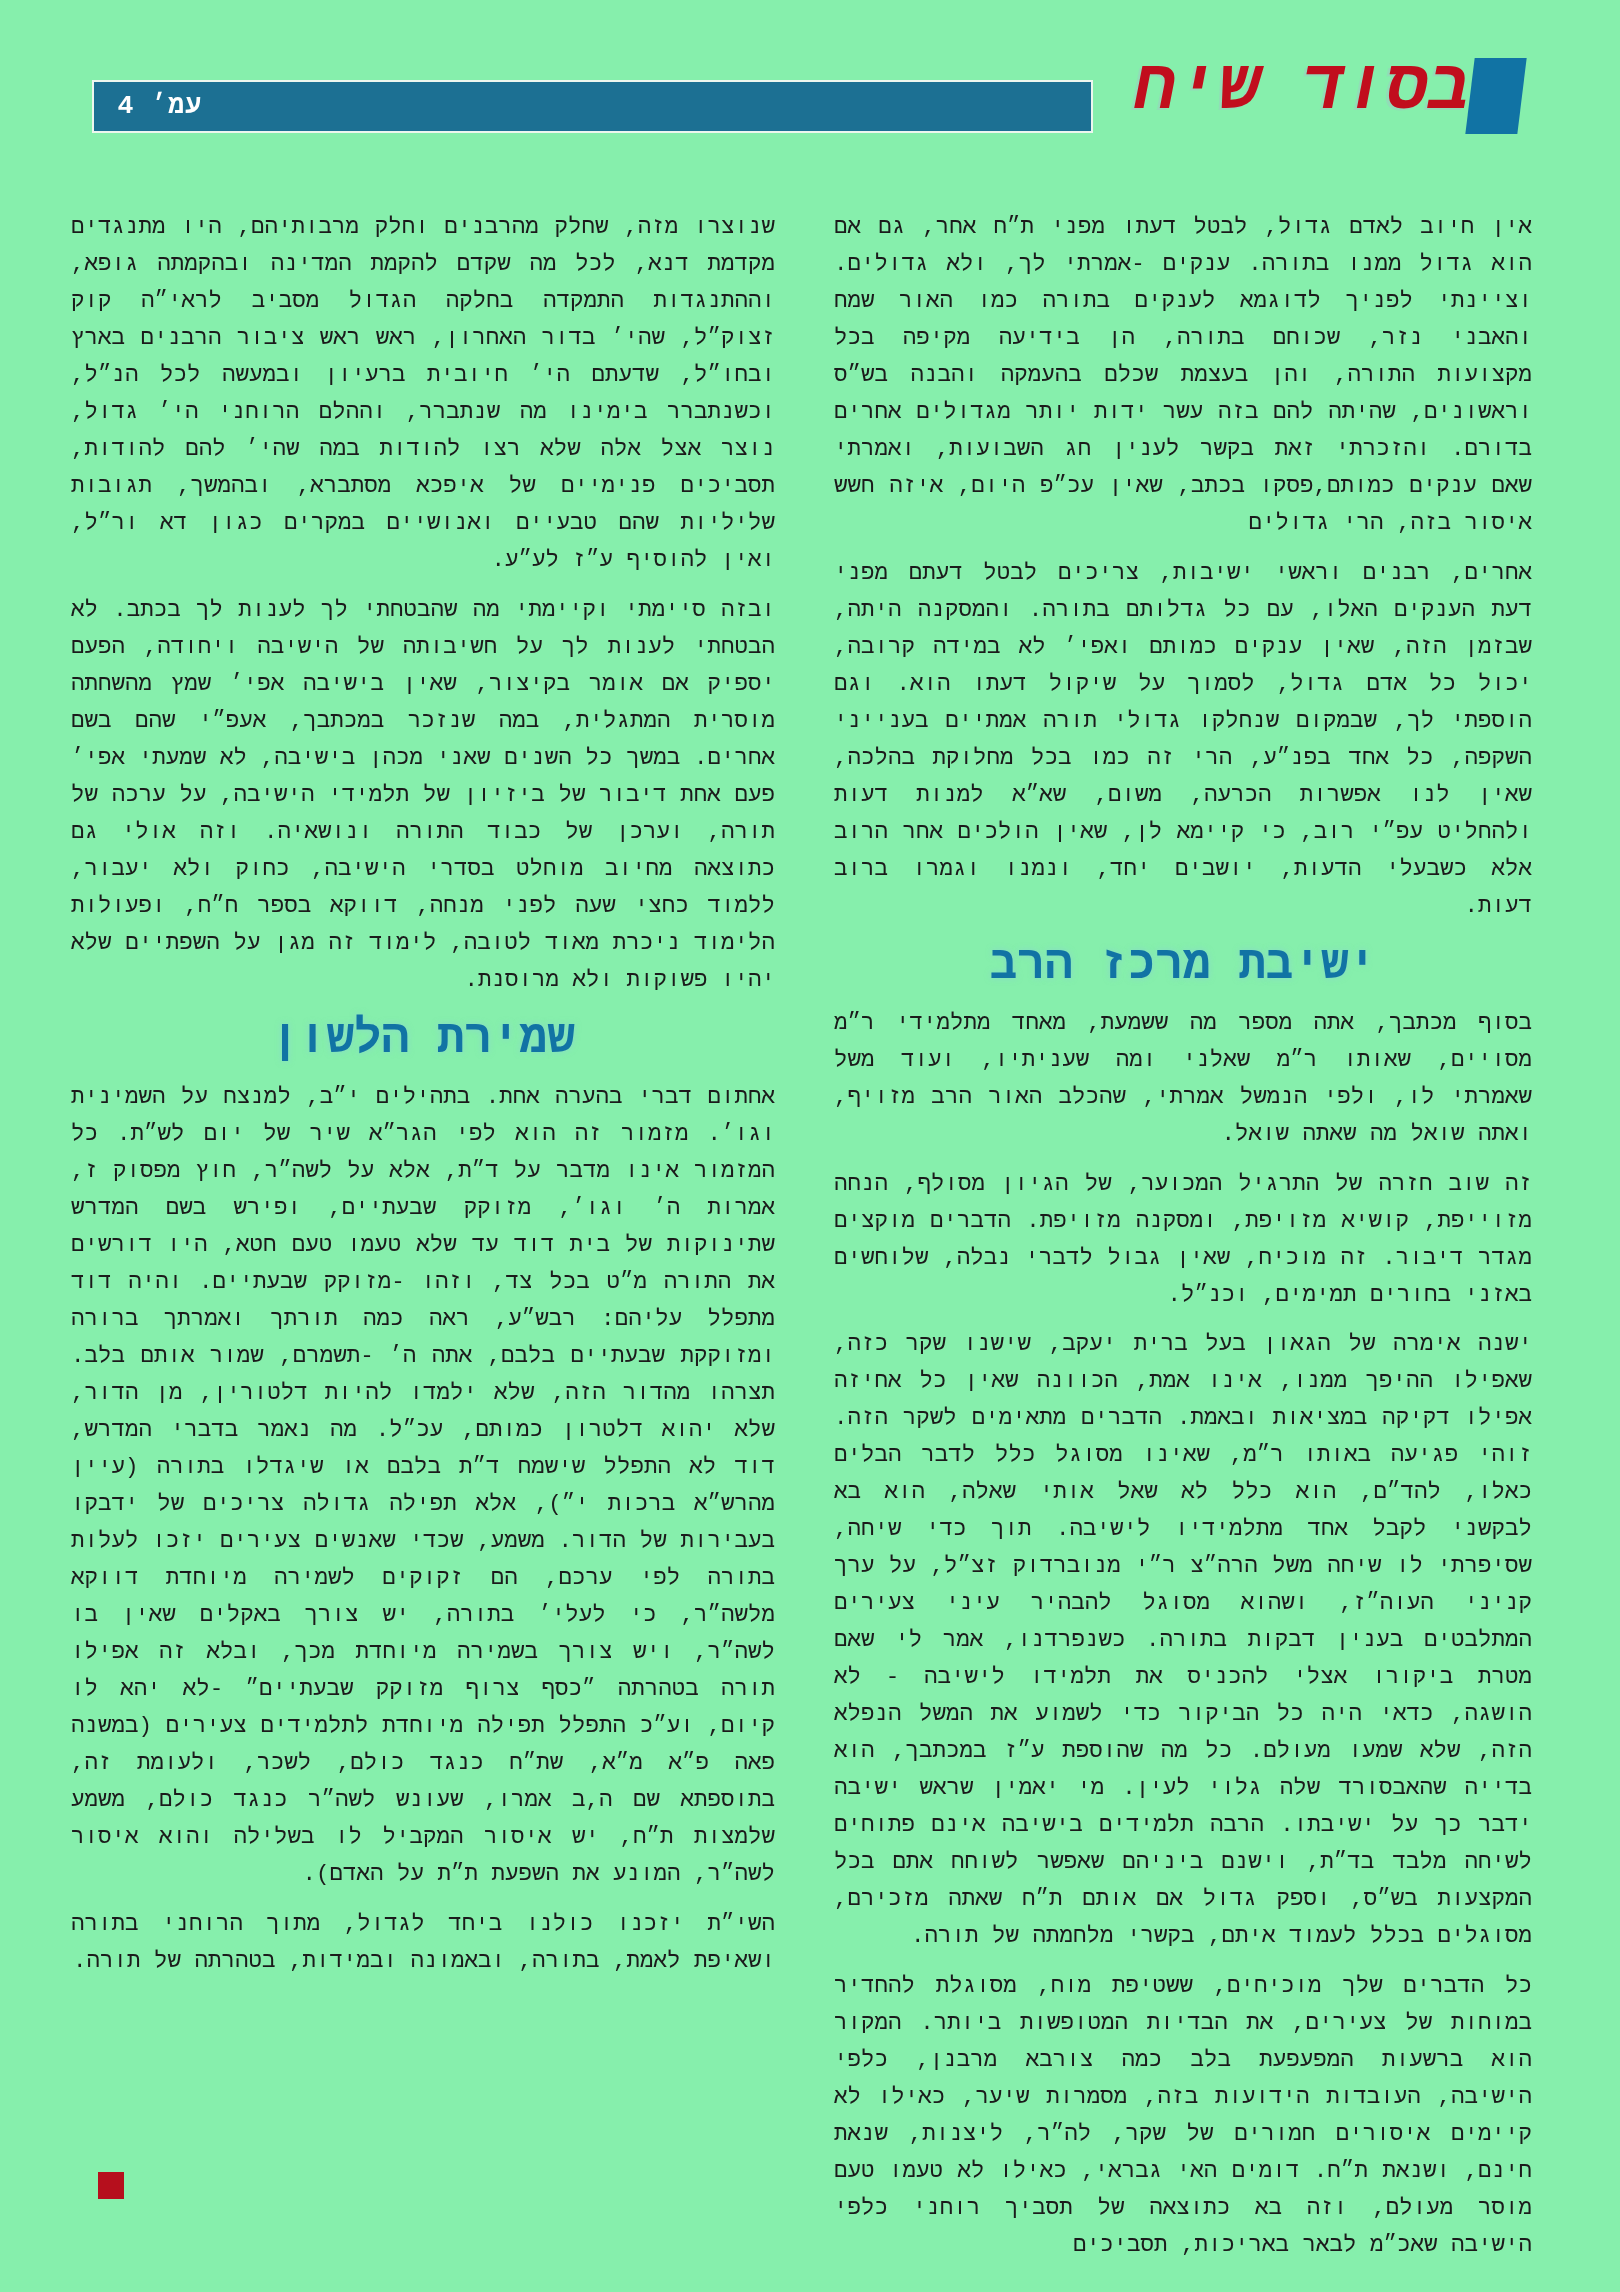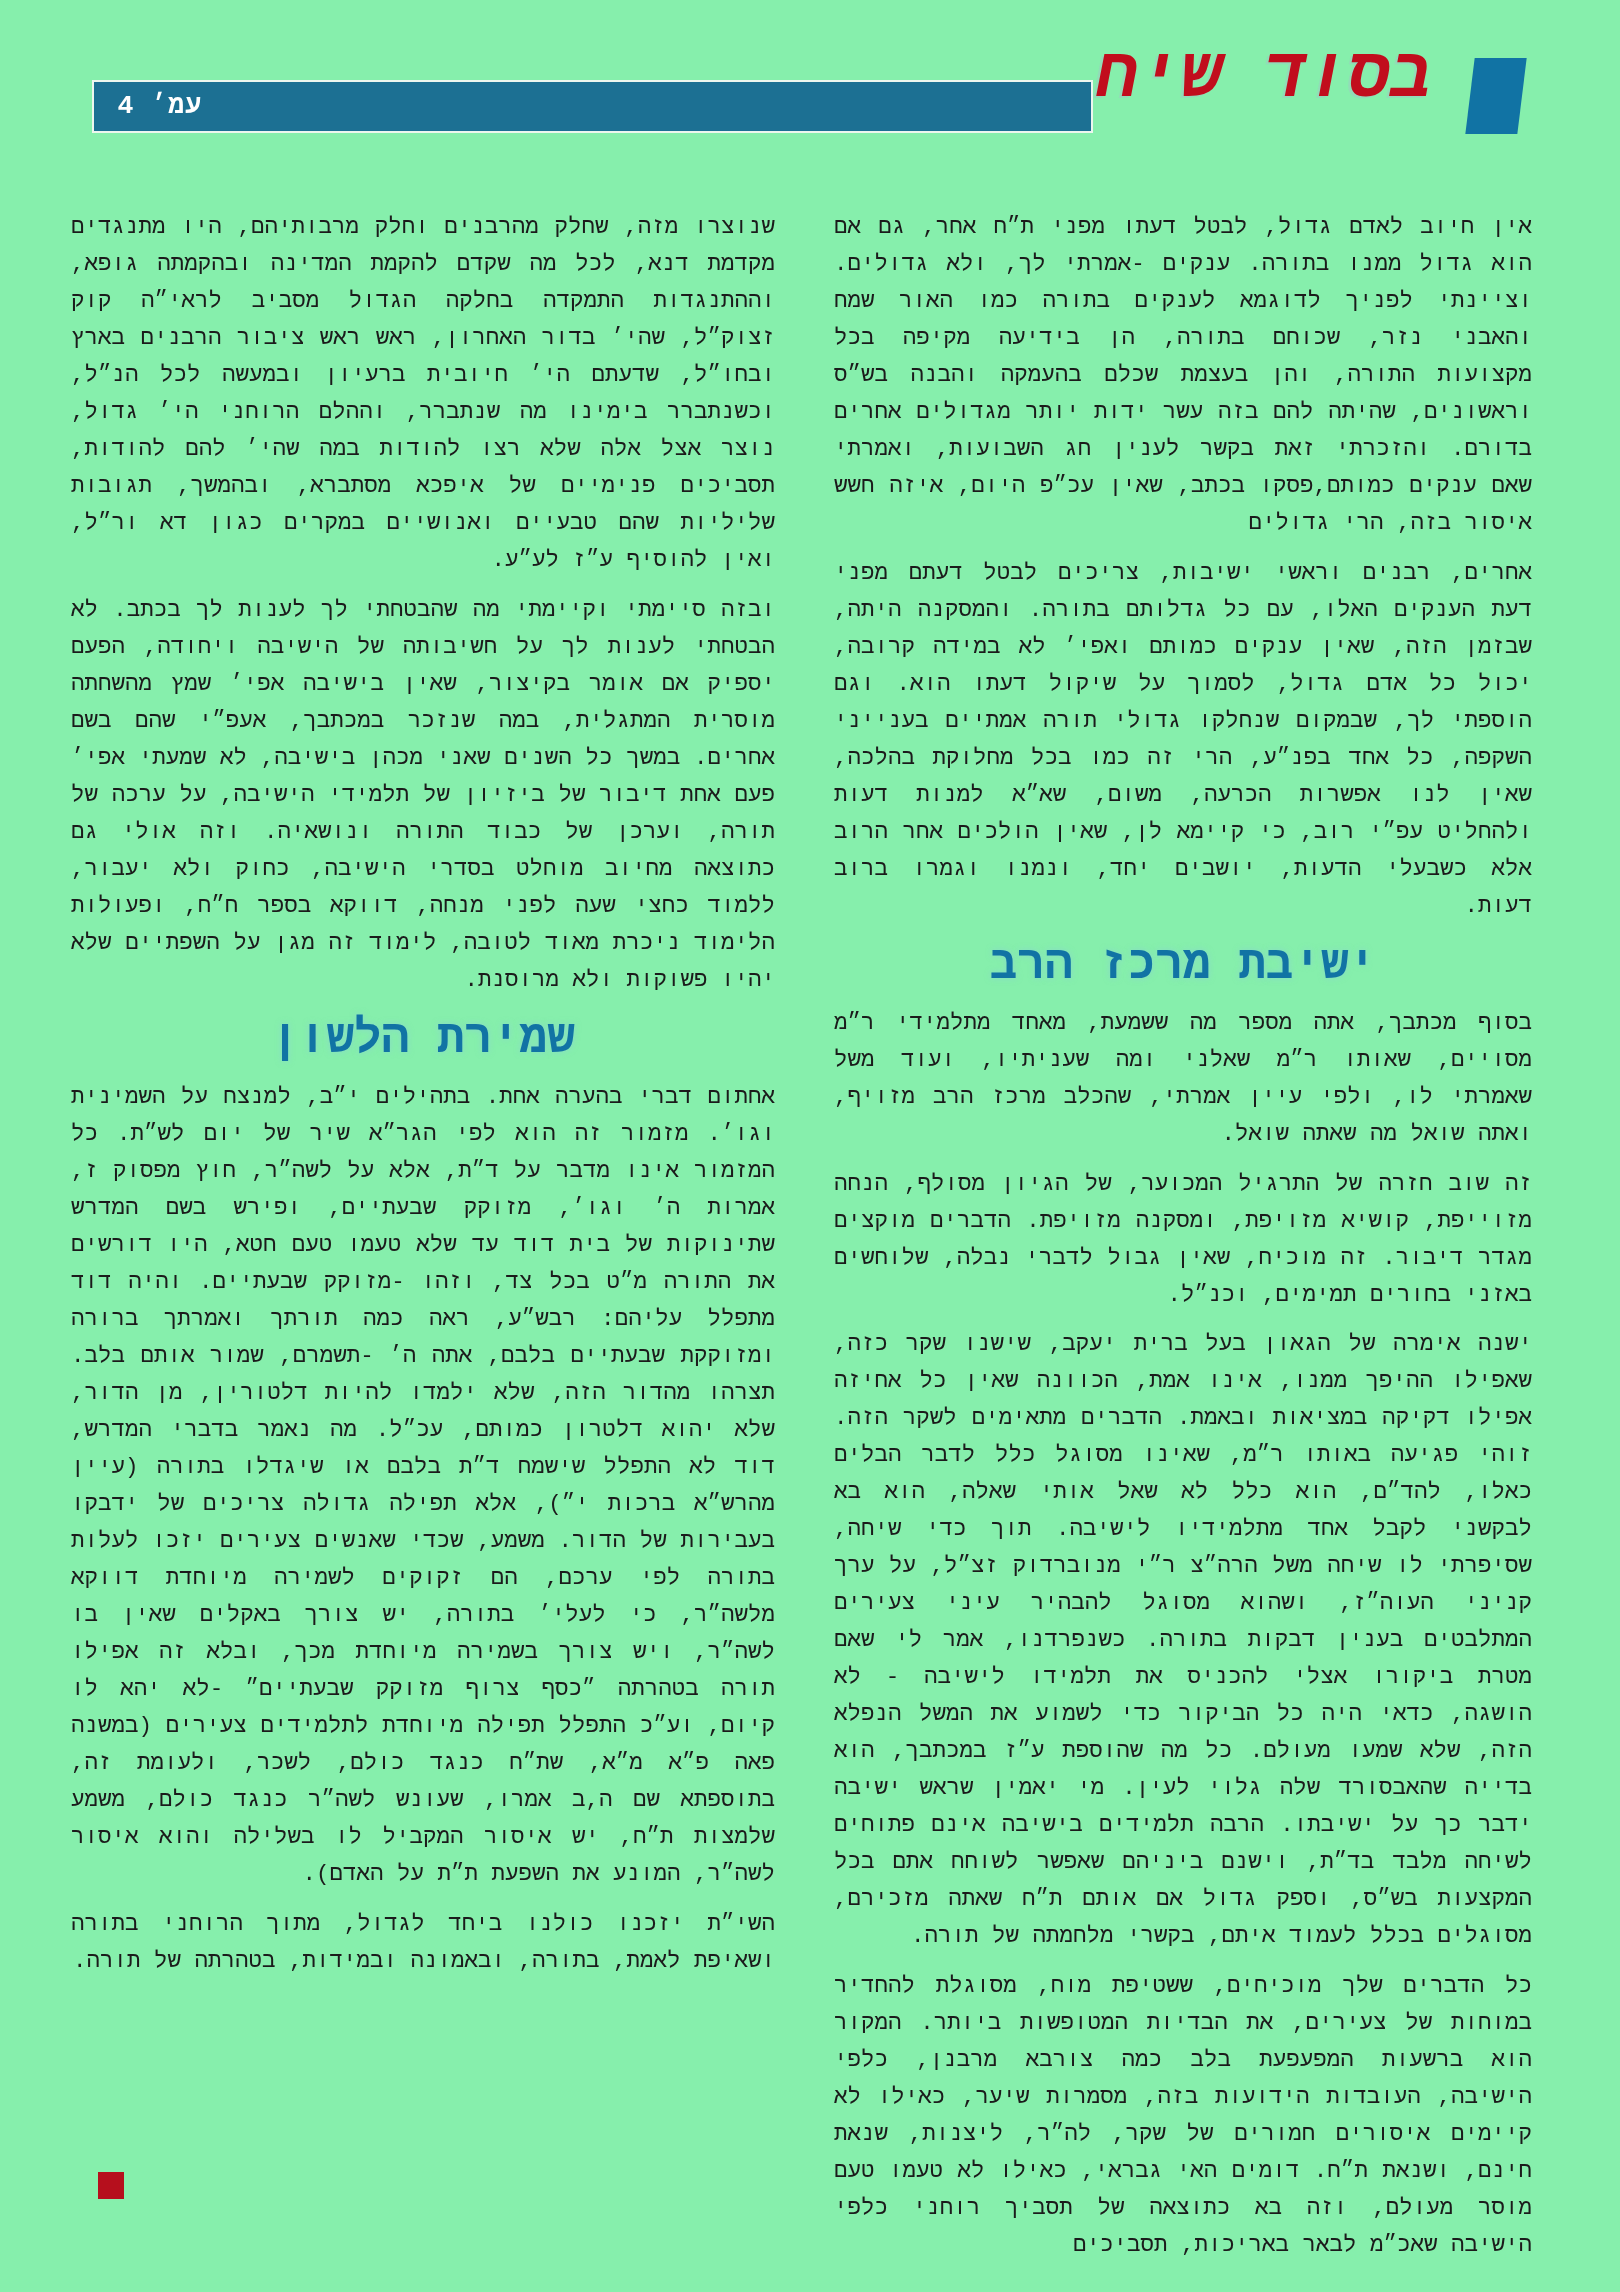--- a/index.html
+++ b/index.html
@@ -30,26 +30,26 @@
     line-height: 48px;
     direction: rtl;
     color: #ffffff;
     font-weight: bold;
     font-size: 26.5px;
     letter-spacing: 1px;
   }
   .masthead {
     position: absolute;
     left: 1096px;
-    top: 29px;
+    top: 41px;
     width: 374px;
     height: 98px;
     line-height: 98px;
     direction: rtl;
-    text-align: left;
+    text-align: right;
     font-size: 70px;
     font-weight: bold;
     font-style: italic;
     color: #c10d1d;
     text-shadow: -2.9px 2px 0 rgba(170, 185, 205, 0.35);
     white-space: nowrap;
   }
   .corner-square {
     position: absolute;
     left: 1470px;
@@ -106,21 +106,21 @@
   </div>
 
   <div class="masthead">בסוד שיח</div>
 
   <div class="corner-square"></div>
 
   <section class="col col-right">
     <p>אין חיוב לאדם גדול, לבטל דעתו מפני ת״ח אחר, גם אם הוא גדול ממנו בתורה. ענקים -אמרתי לך, ולא גדולים. וציינתי לפניך לדוגמא לענקים בתורה כמו האור שמח והאבני נזר, שכוחם בתורה, הן בידיעה מקיפה בכל מקצועות התורה, והן בעצמת שכלם בהעמקה והבנה בש״ס וראשונים, שהיתה להם בזה עשר ידות יותר מגדולים אחרים בדורם. והזכרתי זאת בקשר לענין חג השבועות, ואמרתי שאם ענקים כמותם,פסקו בכתב, שאין עכ״פ היום, איזה חשש איסור בזה, הרי גדולים</p>
     <p>אחרים, רבנים וראשי ישיבות, צריכים לבטל דעתם מפני דעת הענקים האלו, עם כל גדלותם בתורה. והמסקנה היתה, שבזמן הזה, שאין ענקים כמותם ואפי׳ לא במידה קרובה, יכול כל אדם גדול, לסמוך על שיקול דעתו הוא. וגם הוספתי לך, שבמקום שנחלקו גדולי תורה אמתיים בענייני השקפה, כל אחד בפנ״ע, הרי זה כמו בכל מחלוקת בהלכה, שאין לנו אפשרות הכרעה, משום, שא״א למנות דעות ולהחליט עפ״י רוב, כי קיימא לן, שאין הולכים אחר הרוב אלא כשבעלי הדעות, יושבים יחד, ונמנו וגמרו ברוב דעות.</p>
     <h2 class="section-heading">ישיבת מרכז הרב</h2>
-    <p>בסוף מכתבך, אתה מספר מה ששמעת, מאחד מתלמידי ר״מ מסויים, שאותו ר״מ שאלני ומה שעניתיו, ועוד משל שאמרתי לו, ולפי עיין אמרתי, שהכלב מרכז הרב מזויף, ואתה שואל מה שאתה שואל.</p>
+    <p>בסוף מכתבך, אתה מספר מה ששמעת, מאחד מתלמידי ר״מ מסויים, שאותו ר״מ שאלני ומה שעניתיו, ועוד משל שאמרתי לו, ולפי הנמשל אמרתי, שהכלב האור הרב מזויף, ואתה שואל מה שאתה שואל.</p>
     <p>זה שוב חזרה של התרגיל המכוער, של הגיון מסולף, הנחה מזוייפת, קושיא מזויפת, ומסקנה מזויפת. הדברים מוקצים מגדר דיבור. זה מוכיח, שאין גבול לדברי נבלה, שלוחשים באזני בחורים תמימים, וכנ״ל.</p>
     <p>ישנה אימרה של הגאון בעל ברית יעקב, שישנו שקר כזה, שאפילו ההיפך ממנו, אינו אמת, הכוונה שאין כל אחיזה אפילו דקיקה במציאות ובאמת. הדברים מתאימים לשקר הזה. זוהי פגיעה באותו ר״מ, שאינו מסוגל כלל לדבר הבלים כאלו, להד״ם, הוא כלל לא שאל אותי שאלה, הוא בא לבקשני לקבל אחד מתלמידיו לישיבה. תוך כדי שיחה, שסיפרתי לו שיחה משל הרה״צ ר״י מנוברדוק זצ״ל, על ערך קניני העוה״ז, ושהוא מסוגל להבהיר עיני צעירים המתלבטים בענין דבקות בתורה. כשנפרדנו, אמר לי שאם מטרת ביקורו אצלי להכניס את תלמידו לישיבה - לא הושגה, כדאי היה כל הביקור כדי לשמוע את המשל הנפלא הזה, שלא שמעו מעולם. כל מה שהוספת ע״ז במכתבך, הוא בדייה שהאבסורד שלה גלוי לעין. מי יאמין שראש ישיבה ידבר כך על ישיבתו. הרבה תלמידים בישיבה אינם פתוחים לשיחה מלבד בד״ת, וישנם ביניהם שאפשר לשוחח אתם בכל המקצעות בש״ס, וספק גדול אם אותם ת״ח שאתה מזכירם, מסוגלים בכלל לעמוד איתם, בקשרי מלחמתה של תורה.</p>
     <p>כל הדברים שלך מוכיחים, ששטיפת מוח, מסוגלת להחדיר במוחות של צעירים, את הבדיות המטופשות ביותר. המקור הוא ברשעות המפעפעת בלב כמה צורבא מרבנן, כלפי הישיבה, העובדות הידועות בזה, מסמרות שיער, כאילו לא קיימים איסורים חמורים של שקר, לה״ר, ליצנות, שנאת חינם, ושנאת ת״ח. דומים האי גבראי, כאילו לא טעמו  טעם מוסר מעולם, וזה בא כתוצאה של תסביך רוחני כלפי הישיבה שאכ״מ לבאר באריכות, תסביכים</p>
   </section>
 
   <section class="col col-left">
     <p>שנוצרו מזה, שחלק מהרבנים וחלק מרבותיהם, היו מתנגדים מקדמת דנא, לכל מה שקדם להקמת המדינה ובהקמתה גופא, וההתנגדות התמקדה בחלקה הגדול מסביב לראי״ה קוק זצוק״ל, שהי׳ בדור האחרון, ראש ראש ציבור הרבנים בארץ ובחו״ל, שדעתם הי׳ חיובית ברעיון ובמעשה לכל הנ״ל, וכשנתברר בימינו מה שנתברר, וההלם הרוחני הי׳ גדול, נוצר אצל אלה שלא רצו להודות במה שהי׳ להם להודות, תסביכים פנימיים של איפכא מסתברא, ובהמשך, תגובות שליליות שהם טבעיים ואנושיים במקרים כגון דא ור״ל, ואין להוסיף ע״ז לע״ע.</p>
     <p>ובזה סיימתי וקיימתי מה שהבטחתי לך לענות לך בכתב. לא הבטחתי לענות לך על חשיבותה של הישיבה ויחודה, הפעם יספיק אם אומר בקיצור, שאין בישיבה אפי׳ שמץ מהשחתה מוסרית המתגלית, במה שנזכר במכתבך, אעפ״י שהם בשם אחרים. במשך כל השנים שאני מכהן בישיבה, לא שמעתי אפי׳ פעם אחת דיבור של ביזיון של תלמידי הישיבה, על ערכה של תורה, וערכן של כבוד התורה ונושאיה. וזה אולי גם כתוצאה מחיוב מוחלט בסדרי הישיבה, כחוק ולא יעבור, ללמוד כחצי שעה לפני מנחה, דווקא בספר ח״ח, ופעולות הלימוד ניכרת מאוד לטובה, לימוד זה מגן על השפתיים שלא יהיו פשוקות ולא מרוסנת.</p>
     <h2 class="section-heading">שמירת הלשון</h2>
     <p>אחתום דברי בהערה אחת. בתהילים י״ב, למנצח על השמינית וגו׳. מזמור זה הוא לפי הגר״א  שיר של יום לש״ת. כל המזמור אינו מדבר על ד״ת, אלא על לשה״ר, חוץ מפסוק ז, אמרות ה׳ וגו׳, מזוקק שבעתיים, ופירש בשם המדרש שתינוקות של בית דוד עד שלא טעמו טעם חטא, היו דורשים את התורה מ״ט בכל צד, וזהו -מזוקק שבעתיים. והיה דוד מתפלל עליהם: רבש״ע, ראה כמה תורתך ואמרתך ברורה ומזוקקת שבעתיים בלבם, אתה ה׳ -תשמרם, שמור אותם בלב. תצרהו מהדור הזה, שלא ילמדו להיות דלטורין, מן הדור, שלא יהוא דלטרון כמותם, עכ״ל. מה נאמר בדברי המדרש, דוד לא התפלל שישמח ד״ת בלבם או שיגדלו בתורה (עיין מהרש״א ברכות י״), אלא תפילה גדולה צריכים של ידבקו בעבירות של הדור. משמע, שכדי שאנשים צעירים יזכו לעלות בתורה לפי ערכם, הם זקוקים לשמירה מיוחדת דווקא מלשה״ר, כי לעלי׳ בתורה, יש צורך באקלים שאין בו  לשה״ר, ויש צורך בשמירה מיוחדת מכך, ובלא זה אפילו תורה בטהרתה ״כסף צרוף מזוקק שבעתיים״ -לא יהא לו קיום, וע״כ התפלל תפילה מיוחדת לתלמידים צעירים (במשנה פאה פ״א מ״א, שת״ח כנגד כולם, לשכר, ולעומת זה, בתוספתא שם ה,ב אמרו, שעונש לשה״ר כנגד כולם, משמע שלמצות ת״ח, יש איסור המקביל לו בשלילה והוא איסור לשה״ר, המונע את השפעת ת״ת על האדם).</p>

